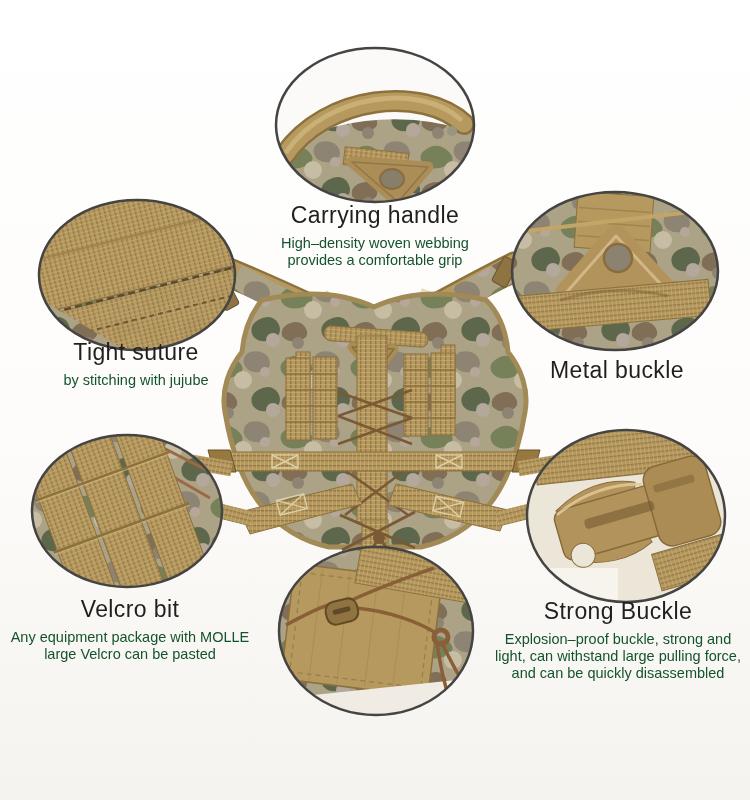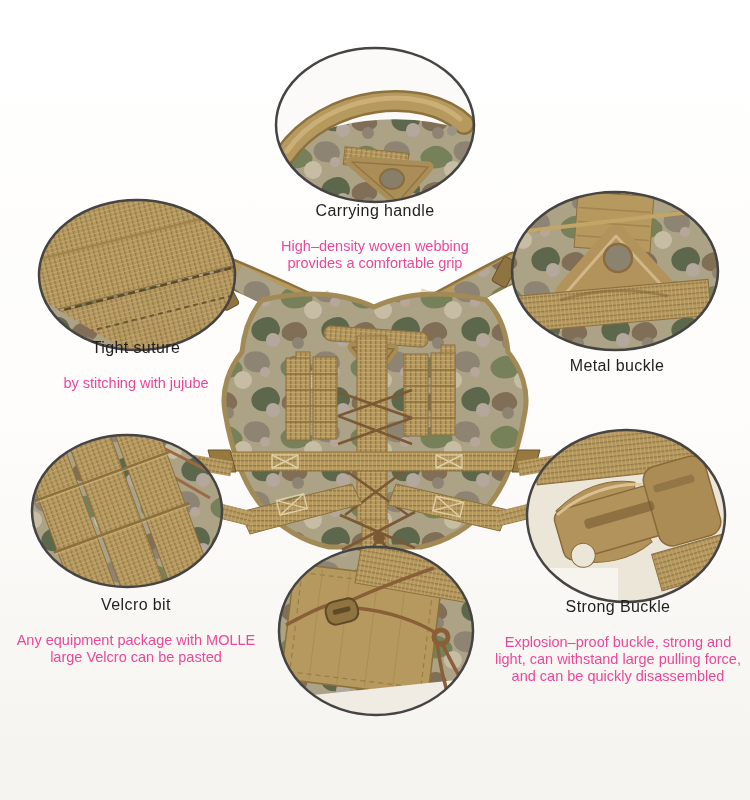--- a/index.html
+++ b/index.html
@@ -3,26 +3,26 @@
 <meta charset="utf-8">
 <style>
   html,body{margin:0;padding:0;}
   body{
     width:750px;height:800px;position:relative;overflow:hidden;
     background:linear-gradient(180deg,#ffffff 0%,#fdfcfa 55%,#f5f3ef 100%);
     font-family:"Liberation Sans", sans-serif;
   }
   .scene{position:absolute;left:0;top:0;width:750px;height:800px;z-index:1;}
   .callout-text{position:absolute;text-align:center;z-index:3;}
-  .callout-title{font-size:16px;letter-spacing:.4px;color:#1f1f1f;font-weight:400;}
-  .callout-lines{margin-top:18px;font-size:14.5px;line-height:17px;color:#ec4899;}
+  .callout-title{font-size:23px;letter-spacing:.4px;color:#1f1f1f;font-weight:400;}
+  .callout-lines{margin-top:6px;font-size:14.5px;line-height:17px;color:#14532d;}
   .ct-carrying{left:215px;top:202px;width:320px;}
   .ct-tight{left:0px;top:339px;width:272px;}
   .ct-metal{left:487px;top:357px;width:260px;}
-  .ct-velcro{left:6px;top:596px;width:260px;}
+  .ct-velcro{left:0px;top:596px;width:260px;}
   .ct-strong{left:482px;top:598px;width:272px;}
 </style>
 </head>
 <body>
 
 <svg class="scene" viewBox="0 0 750 800" aria-hidden="true">
   <defs>
     <pattern id="camo" width="70" height="70" patternUnits="userSpaceOnUse">
       <rect width="70" height="70" fill="#aca286"></rect>
       <path d="M5,10 q12,-9 23,1 q10,9 -2,15 q-15,6 -23,-2 q-6,-8 2,-14" fill="#76815a"></path>

